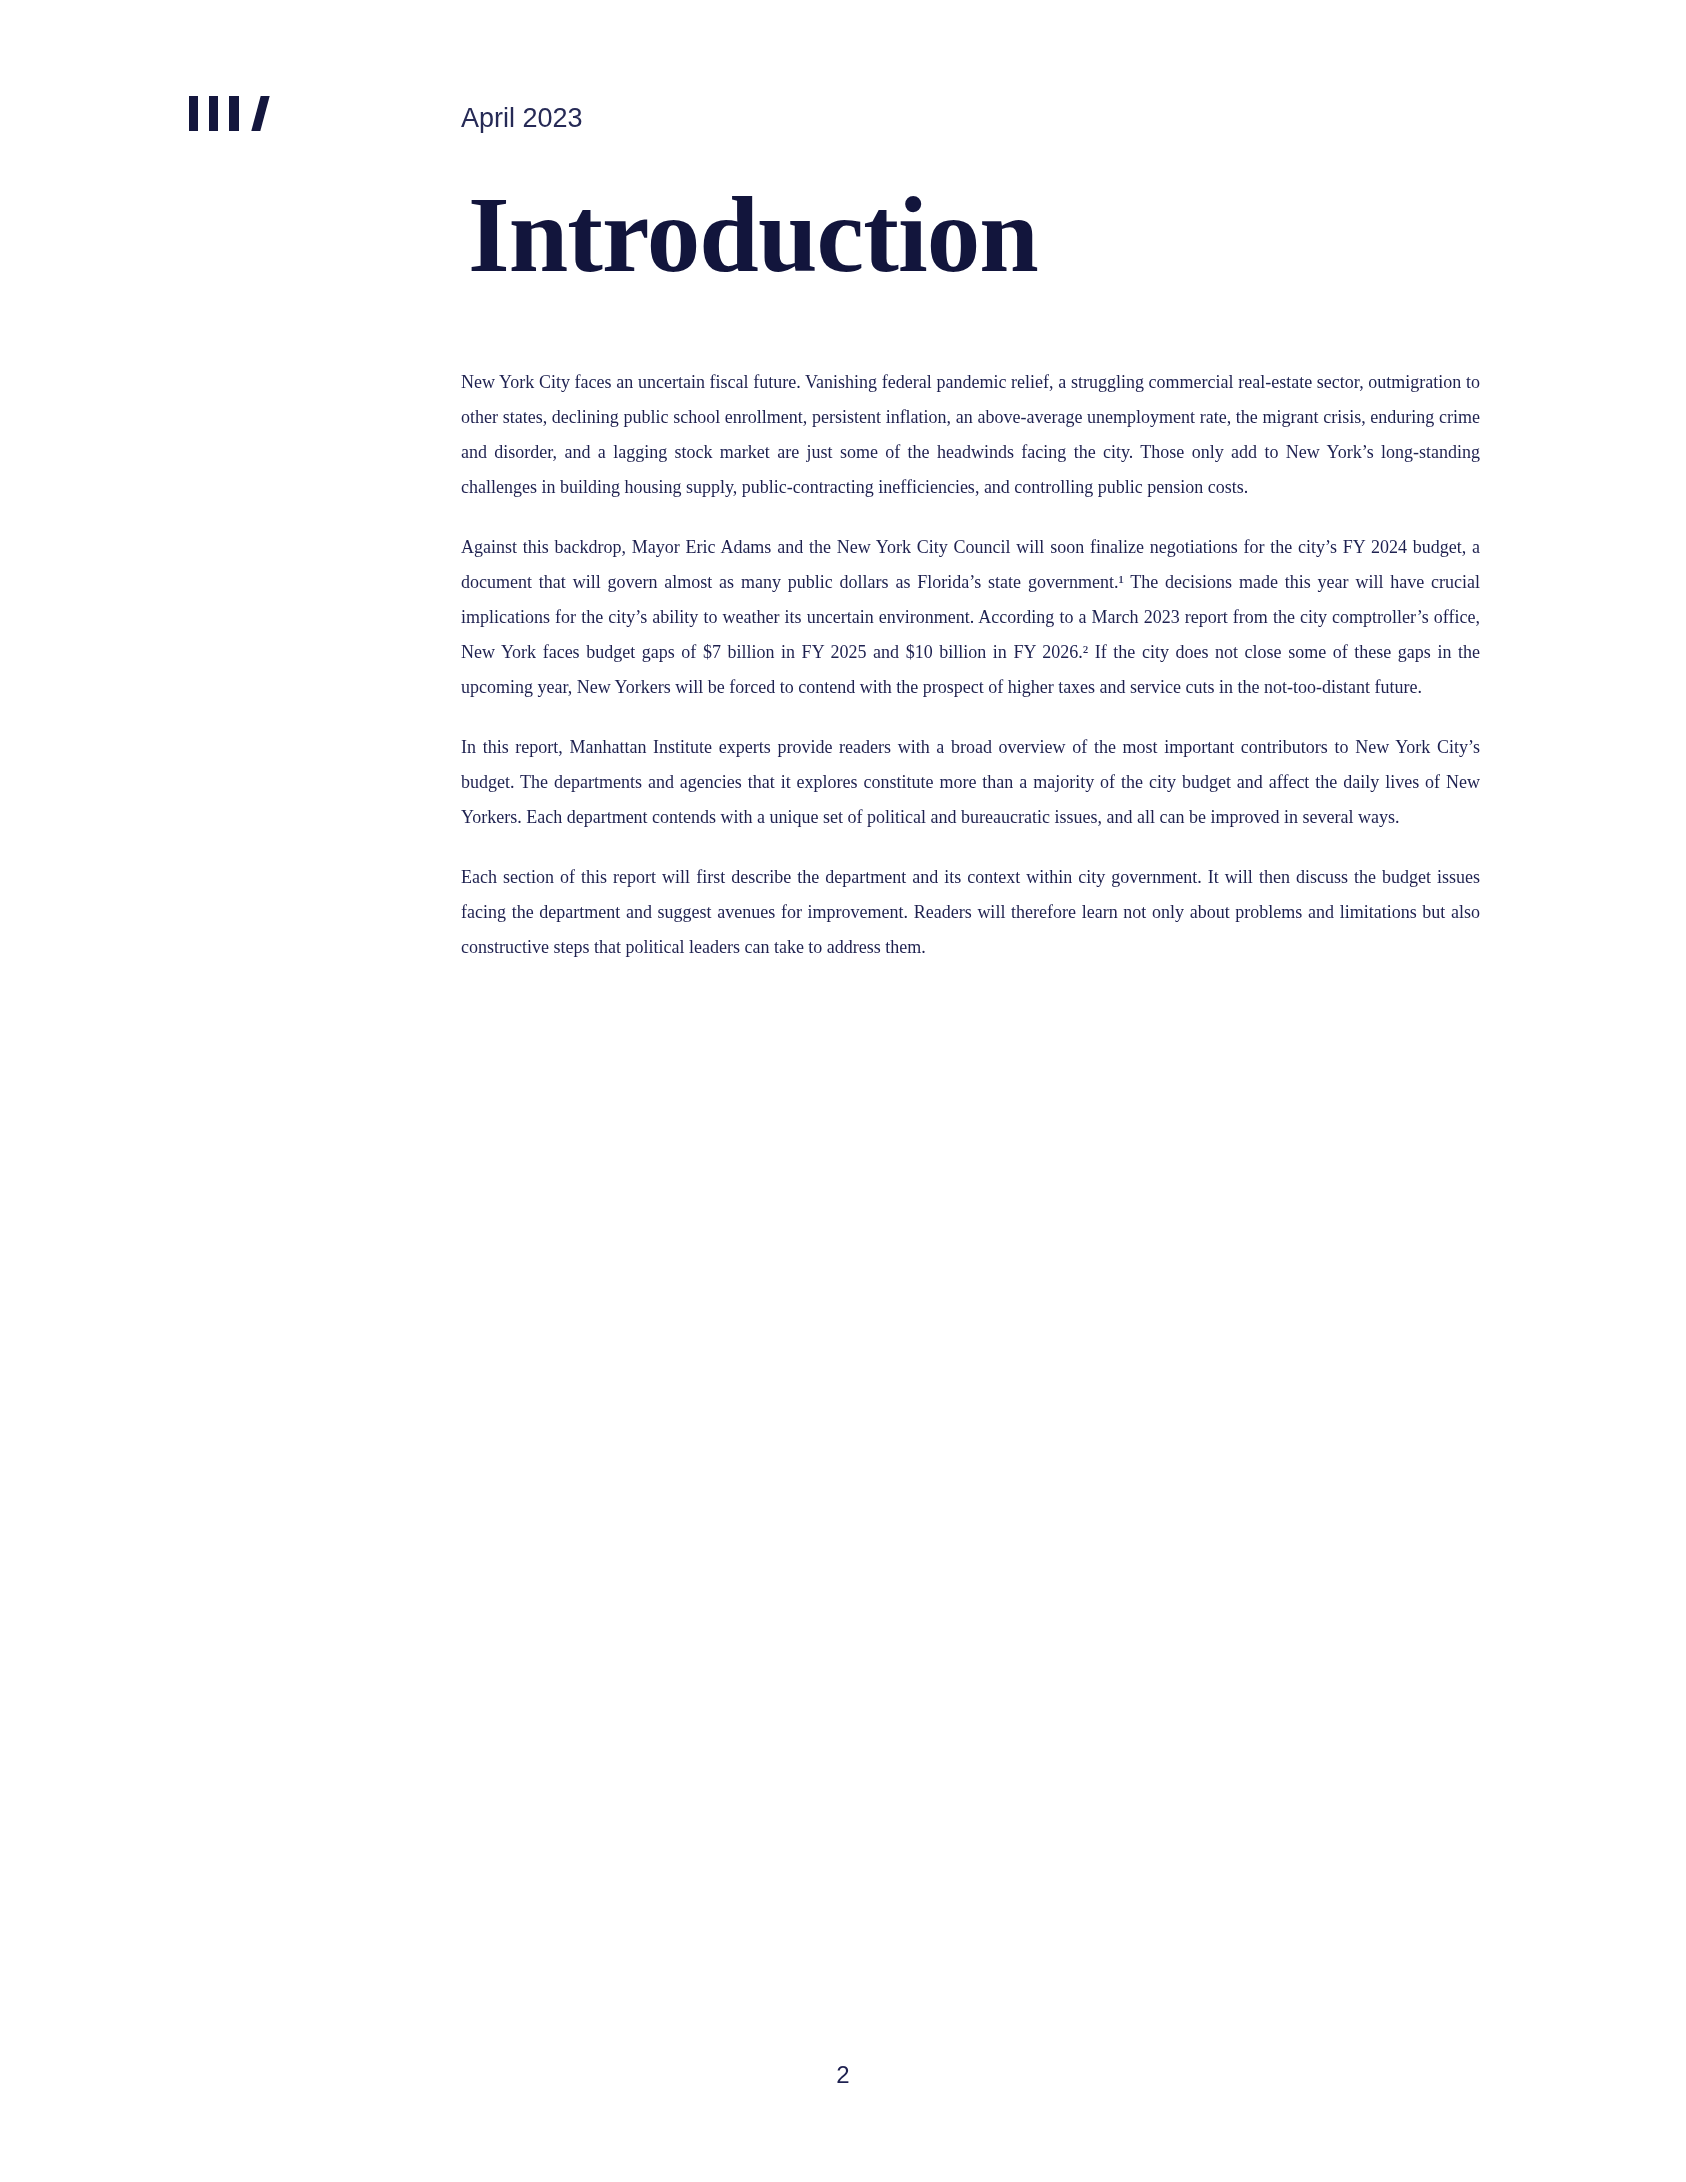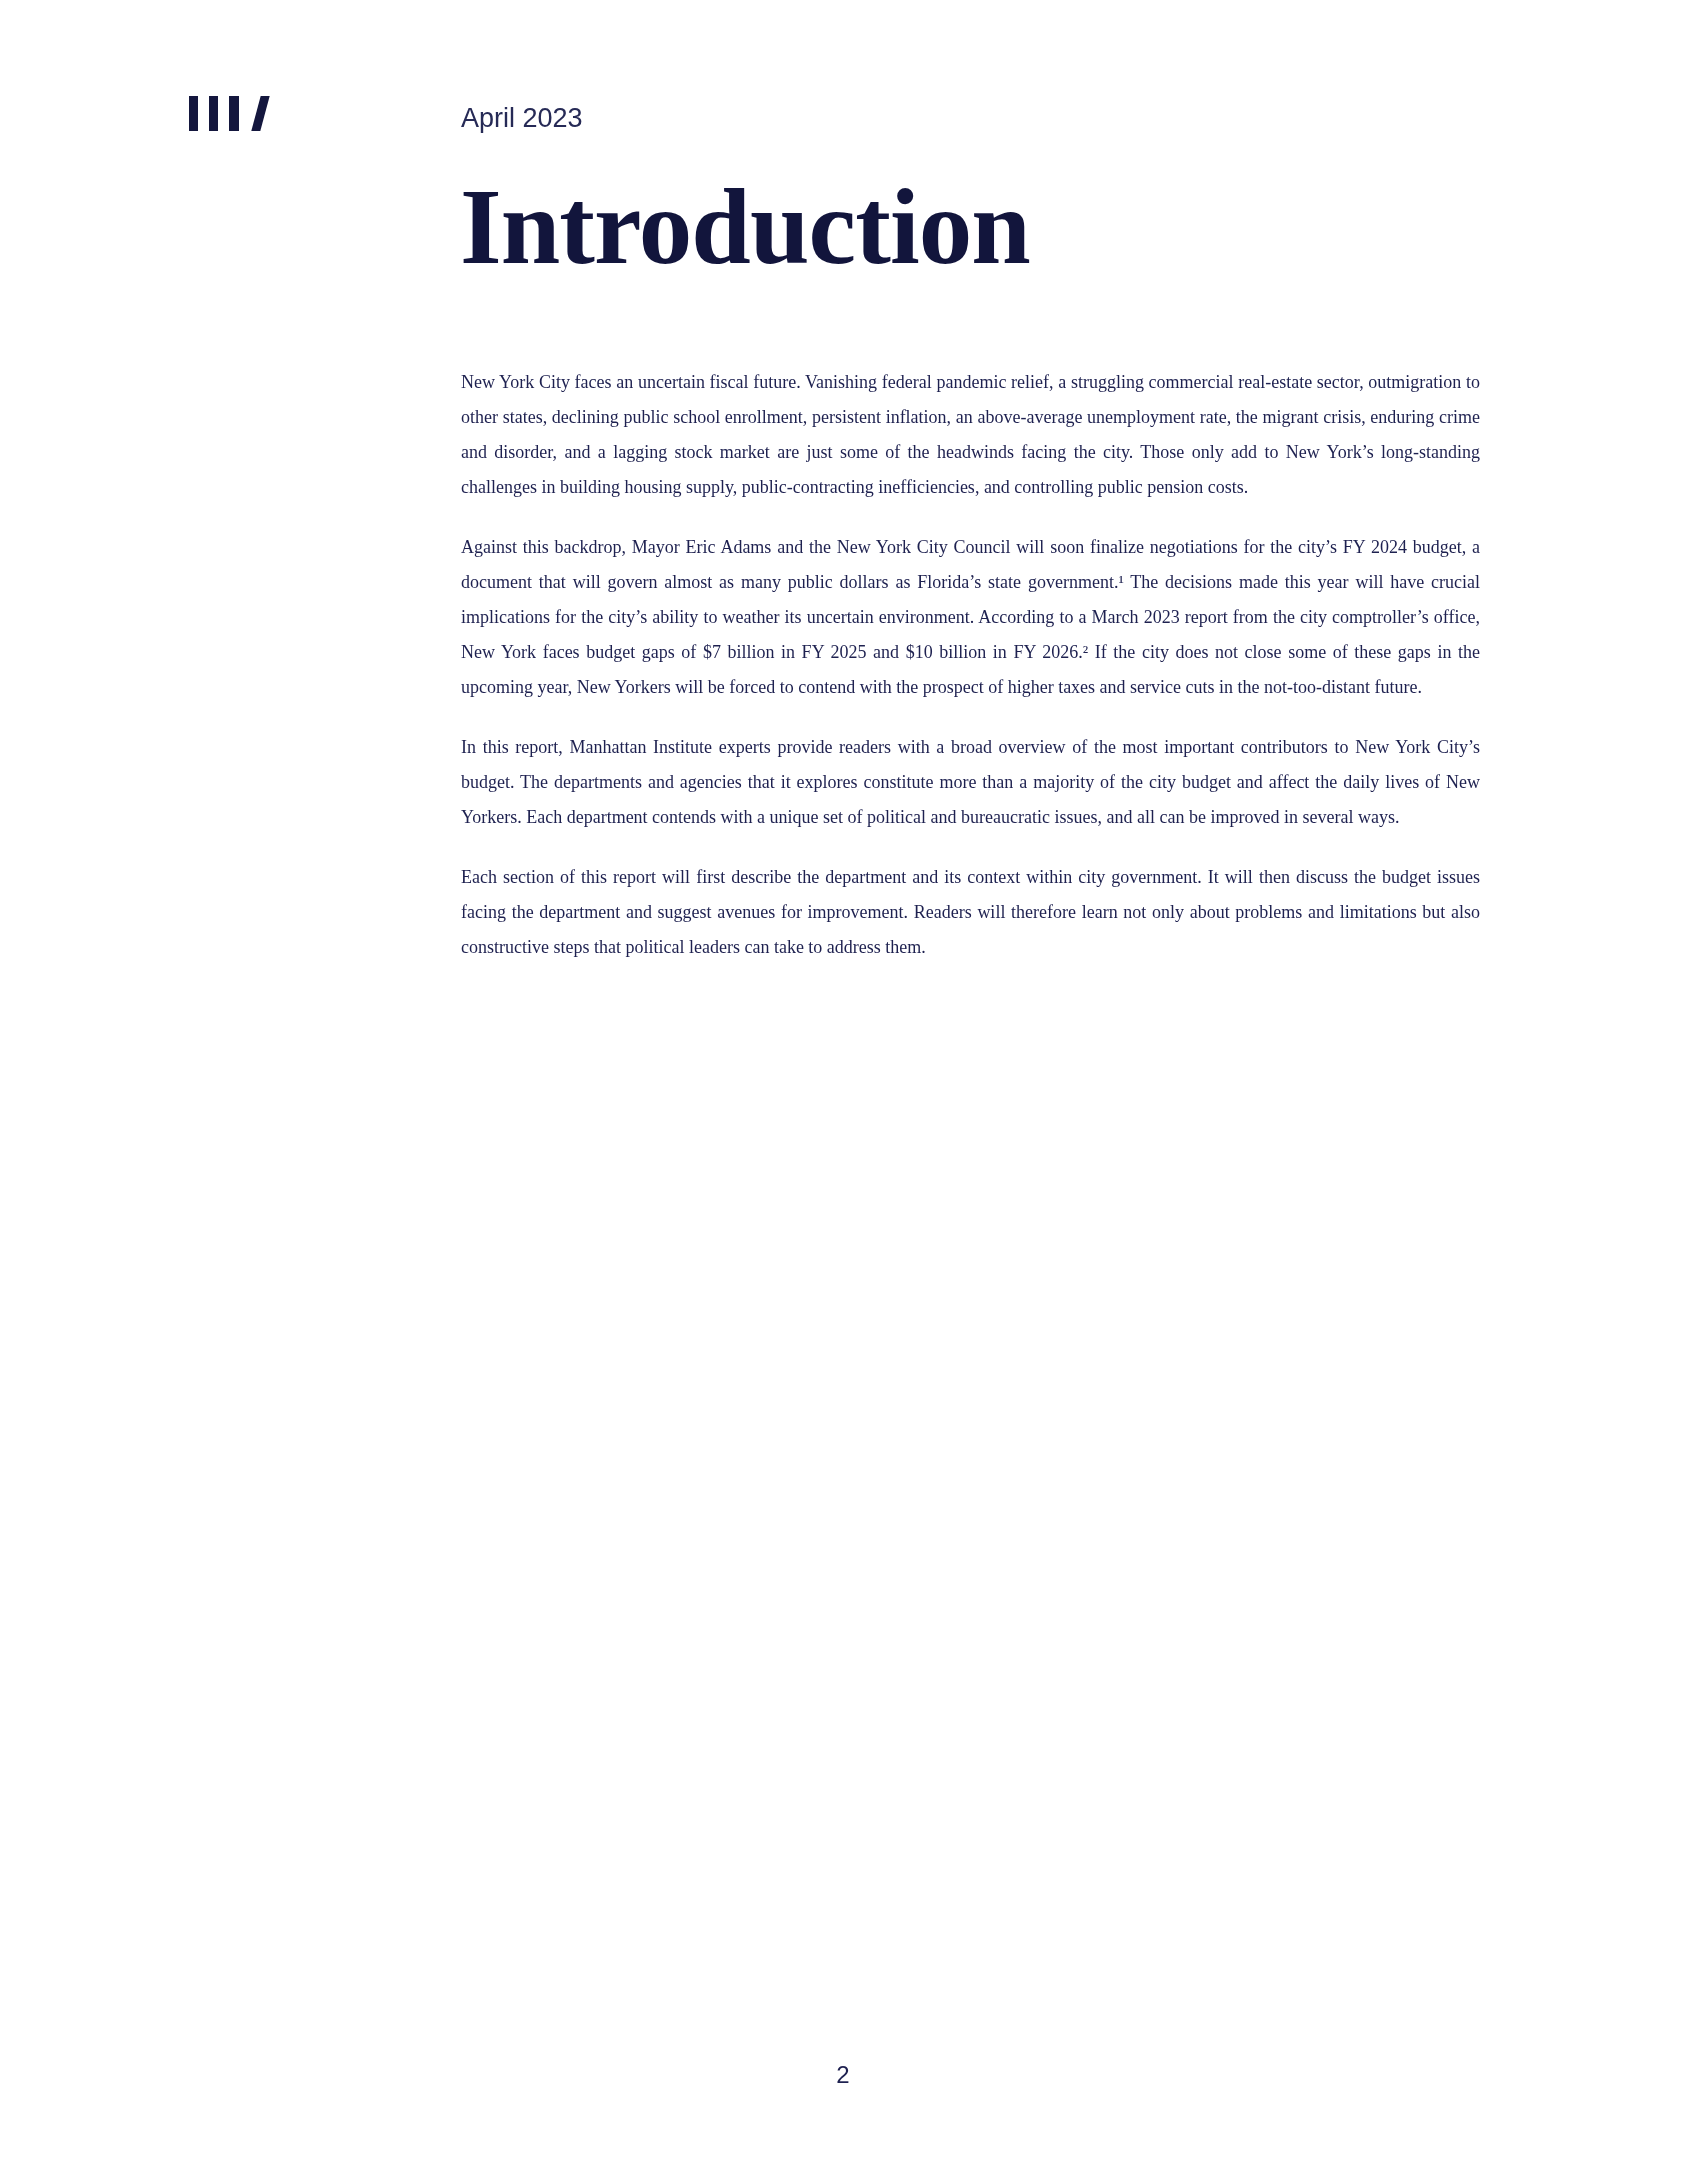--- a/index.html
+++ b/index.html
@@ -46,21 +46,21 @@
     top: 103px;
     font-family: "Liberation Sans", sans-serif;
     font-size: 27px;
     line-height: 31px;
     color: #262a56;
   }
   .title {
     position: absolute;
     left: 452px;
     top: 164px;
-    margin: 8px;
+    margin: 16px;
     font-family: "Liberation Serif", serif;
     font-weight: 700;
     font-size: 107px;
     line-height: 111px;
     letter-spacing: -0.9px;
     color: #12153c;
   }
 
   
   .body-col {

